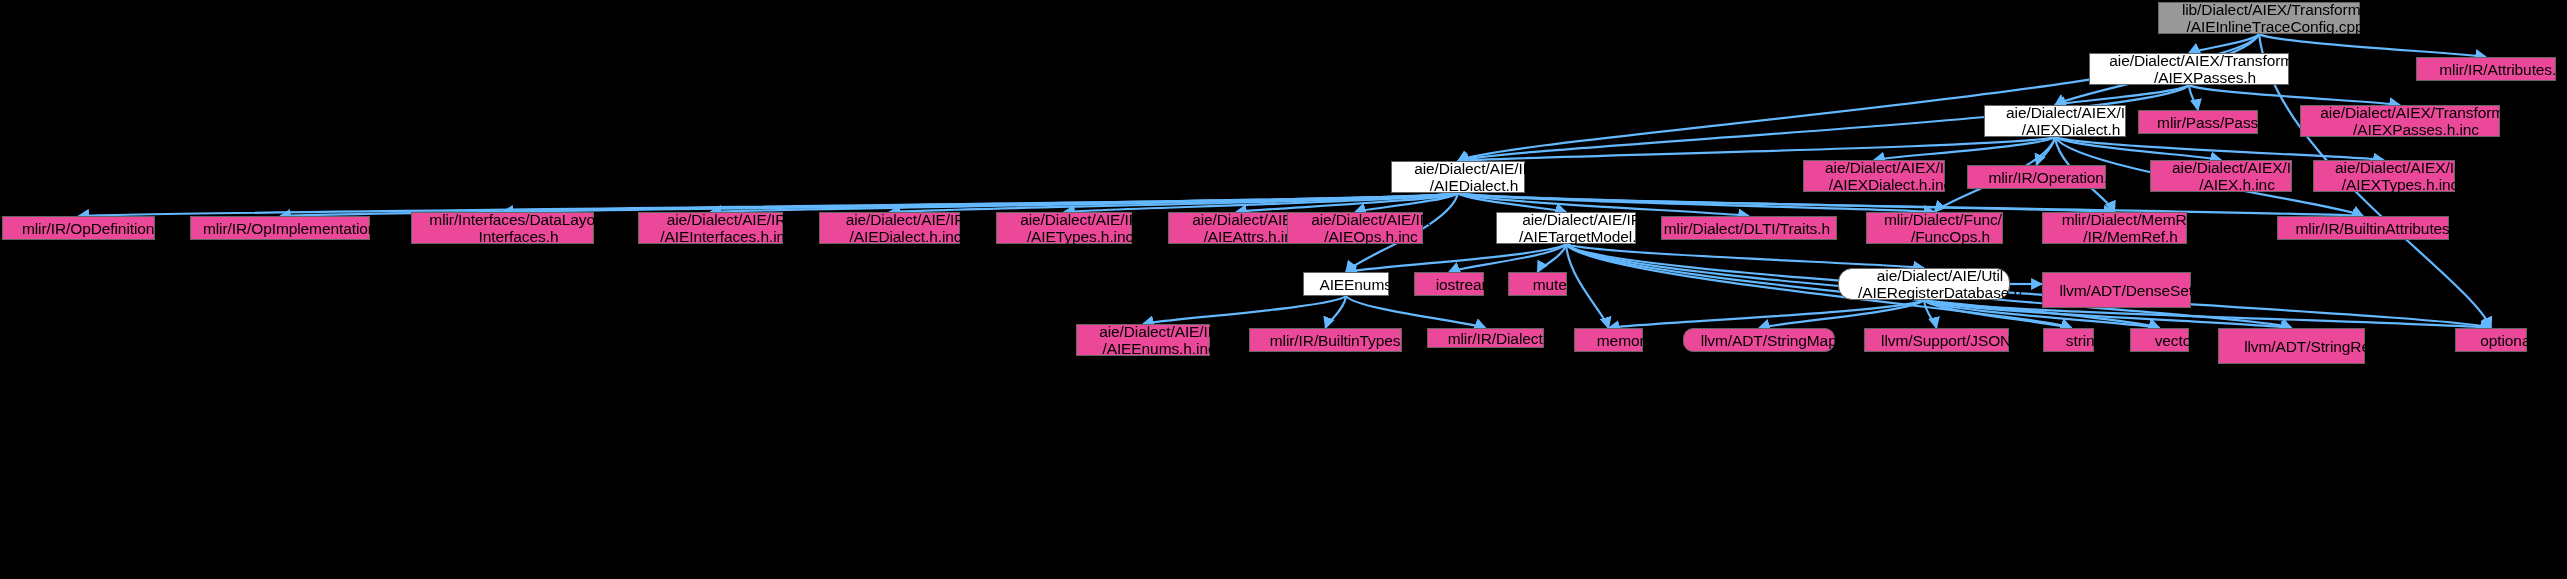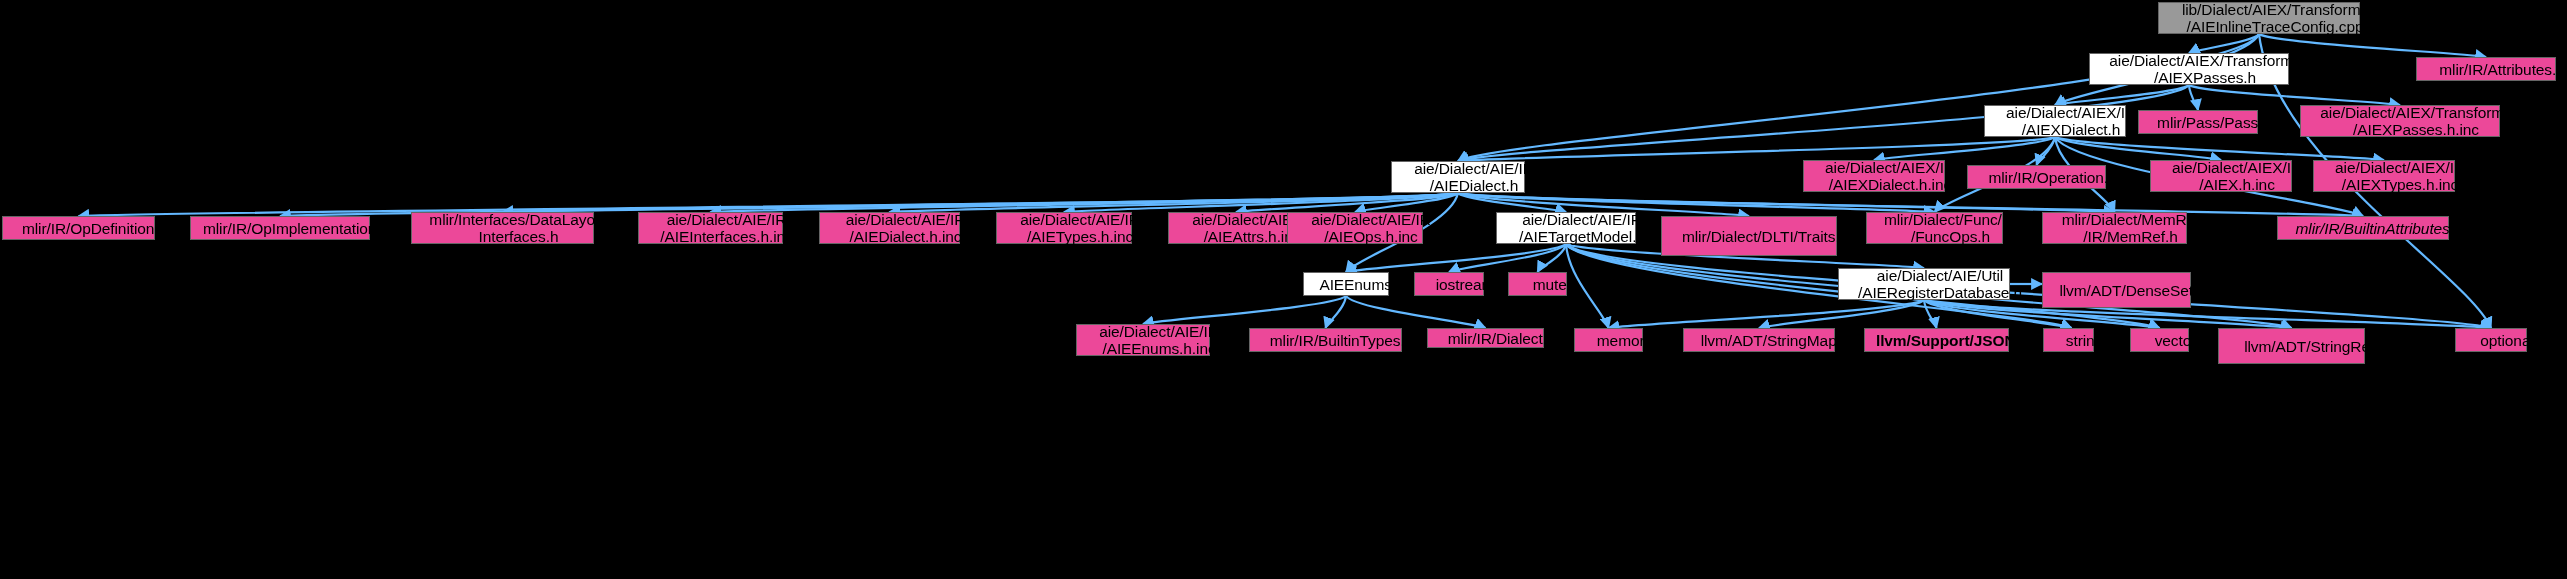--- a/index.html
+++ b/index.html
@@ -148,37 +148,37 @@
       <div class="node dep" style="left: 819px; top: 212px; width: 141px; height: 32px;"><span class="node-label">aie/Dialect/AIE/IR
 /AIEDialect.h.inc</span></div>
       <div class="node dep" style="left: 996px; top: 212px; width: 136px; height: 32px;"><span class="node-label">aie/Dialect/AIE/IR
 /AIETypes.h.inc</span></div>
       <div class="node dep" style="left: 1168px; top: 212px; width: 136px; height: 32px;"><span class="node-label">aie/Dialect/AIE/IR
 /AIEAttrs.h.inc</span></div>
       <div class="node dep" style="left: 1287px; top: 212px; width: 136px; height: 32px;"><span class="node-label">aie/Dialect/AIE/IR
 /AIEOps.h.inc</span></div>
       <div class="node hdr" style="left: 1496px; top: 212px; width: 140px; height: 32px;"><span class="node-label">aie/Dialect/AIE/IR
 /AIETargetModel.h</span></div>
-      <div class="node dep" style="left: 1661px; top: 216px; width: 176px; height: 40px;"><span class="node-label">mlir/Dialect/DLTI/Traits.h</span></div>
+      <div class="node dep" style="left: 1661px; top: 216px; width: 176px; height: 24px; justify-content: flex-end;"><span class="node-label">mlir/Dialect/DLTI/Traits.h</span></div>
       <div class="node dep" style="left: 1866px; top: 212px; width: 137px; height: 32px;"><span class="node-label">mlir/Dialect/Func/IR
 /FuncOps.h</span></div>
       <div class="node dep" style="left: 2042px; top: 212px; width: 145px; height: 32px;"><span class="node-label">mlir/Dialect/MemRef
 /IR/MemRef.h</span></div>
-      <div class="node dep" style="left: 2277px; top: 216px; width: 172px; height: 24px; font-style: italic;"><span class="node-label">mlir/IR/BuiltinAttributes.h</span></div>
+      <div class="node dep" style="left: 2277px; top: 216px; width: 172px; height: 24px;"><span class="node-label">mlir/IR/BuiltinAttributes.h</span></div>
       <div class="node hdr" style="left: 1303px; top: 272px; width: 86px; height: 24px;"><span class="node-label">AIEEnums.h</span></div>
       <div class="node dep" style="left: 1414px; top: 272px; width: 70px; height: 24px;"><span class="node-label">iostream</span></div>
       <div class="node dep" style="left: 1508px; top: 272px; width: 59px; height: 24px;"><span class="node-label">mutex</span></div>
-      <div class="node hdr" style="left: 1838px; top: 268px; width: 172px; height: 32px;"><span class="node-label">aie/Dialect/AIE/Util
+      <div class="node hdr" style="left: 1838px; top: 268px; width: 172px; height: 32px; border-radius: 14px;"><span class="node-label">aie/Dialect/AIE/Util
 /AIERegisterDatabase.h</span></div>
       <div class="node dep" style="left: 2042px; top: 272px; width: 149px; height: 36px;"><span class="node-label">llvm/ADT/DenseSet.h</span></div>
       <div class="node dep" style="left: 1076px; top: 324px; width: 134px; height: 32px;"><span class="node-label">aie/Dialect/AIE/IR
 /AIEEnums.h.inc</span></div>
       <div class="node dep" style="left: 1249px; top: 328px; width: 153px; height: 24px;"><span class="node-label">mlir/IR/BuiltinTypes.h</span></div>
       <div class="node dep" style="left: 1427px; top: 328px; width: 117px; height: 20px;"><span class="node-label">mlir/IR/Dialect.h</span></div>
       <div class="node dep" style="left: 1574px; top: 328px; width: 69px; height: 24px;"><span class="node-label">memory</span></div>
-      <div class="node dep" style="left: 1683px; top: 328px; width: 152px; height: 24px;"><span class="node-label">llvm/ADT/StringMap.h</span></div>
-      <div class="node dep" style="left: 1864px; top: 328px; width: 145px; height: 24px; font-weight: bold;"><span class="node-label">llvm/Support/JSON.h</span></div>
+      <div class="node dep" style="left: 1683px; top: 328px; width: 152px; height: 24px; border-radius: 10px;"><span class="node-label">llvm/ADT/StringMap.h</span></div>
+      <div class="node dep" style="left: 1864px; top: 328px; width: 145px; height: 24px;"><span class="node-label">llvm/Support/JSON.h</span></div>
       <div class="node dep" style="left: 2043px; top: 328px; width: 51px; height: 24px;"><span class="node-label">string</span></div>
       <div class="node dep" style="left: 2130px; top: 328px; width: 59px; height: 24px;"><span class="node-label">vector</span></div>
       <div class="node dep" style="left: 2218px; top: 328px; width: 147px; height: 36px; padding-left: 16px;"><span class="node-label">llvm/ADT/StringRef.h</span></div>
       <div class="node dep" style="left: 2455px; top: 328px; width: 72px; height: 24px;"><span class="node-label">optional</span></div>
     </div>
 </div>
 
 </body></html>

